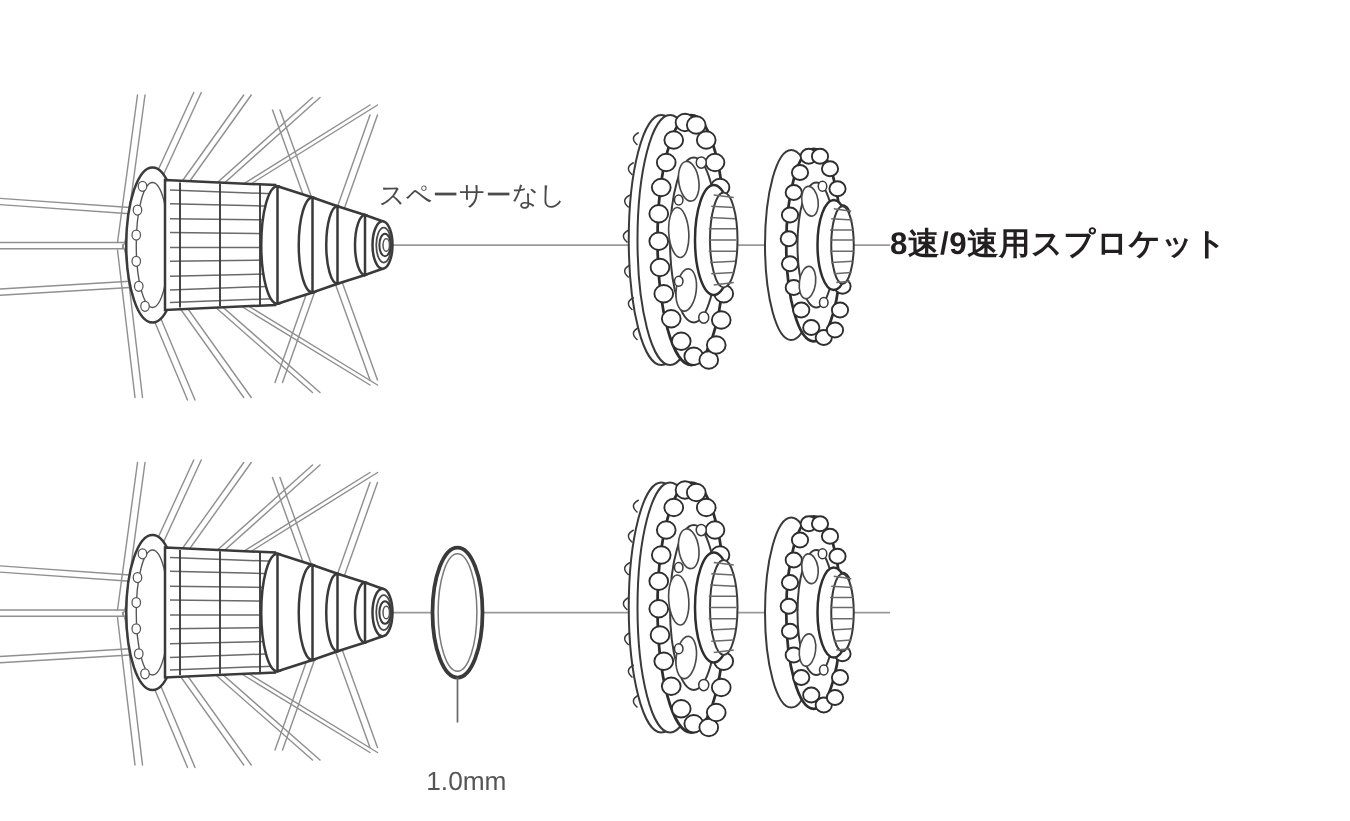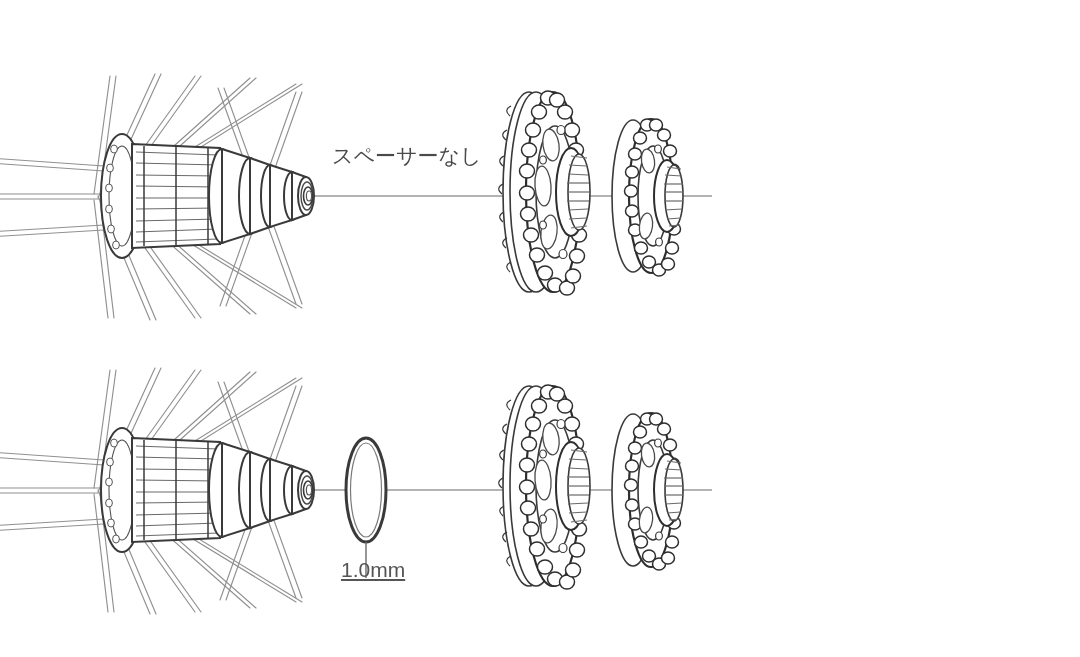--- a/index.html
+++ b/index.html
@@ -23,22 +23,22 @@
     white-space:nowrap;
   }
   .label-dim{
     position:absolute;
     font-size:21px;
     color:#555555;
     white-space:nowrap;
   }
   #lbl-8-9{left:712px;top:178px;}
   #lbl-10{left:712px;top:472px;}
-  #lbl-nospacer{left:332px;top:142px;text-align:center;}
-  #lbl-1mm{left:341px;top:558px;text-decoration:underline;}
+  #lbl-nospacer{left:303px;top:142px;text-align:center;}
+  #lbl-1mm{left:341px;top:614px;}
 </style>
 </head>
 <body>
 
 <div class="stage">
 
 <svg class="art" viewBox="0 0 1080 657">
   <defs>
 
     <g id="hubAssembly">
@@ -282,19 +282,20 @@
 
     <g transform="translate(545,486)">
           <use href="#sprocketLarge"></use>
         </g>
     <g transform="translate(645,490)">
           <use href="#sprocketSmall"></use>
         </g>
   </g>
 </svg>
 
+<div class="label-bold" id="lbl-8-9">8速/9速用スプロケット</div>
 
 
 <div class="label-plain" id="lbl-nospacer">スペーサーなし</div>
 
 <div class="label-dim" id="lbl-1mm">1.0mm</div>
 
 </div>
 
 </body></html>

